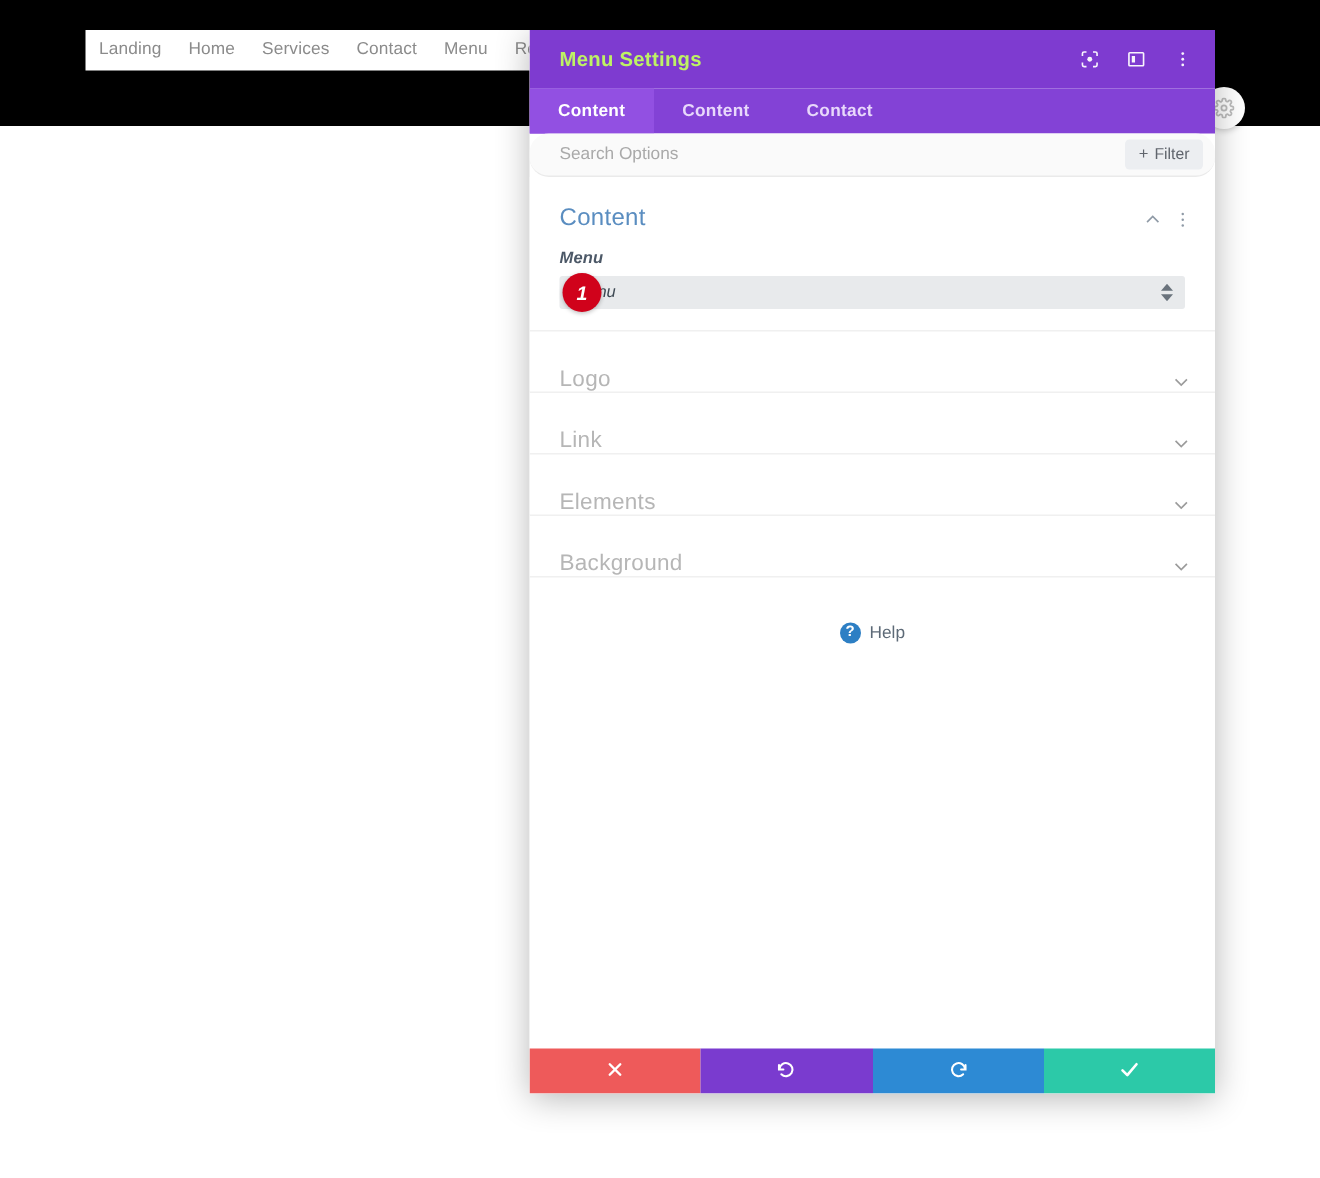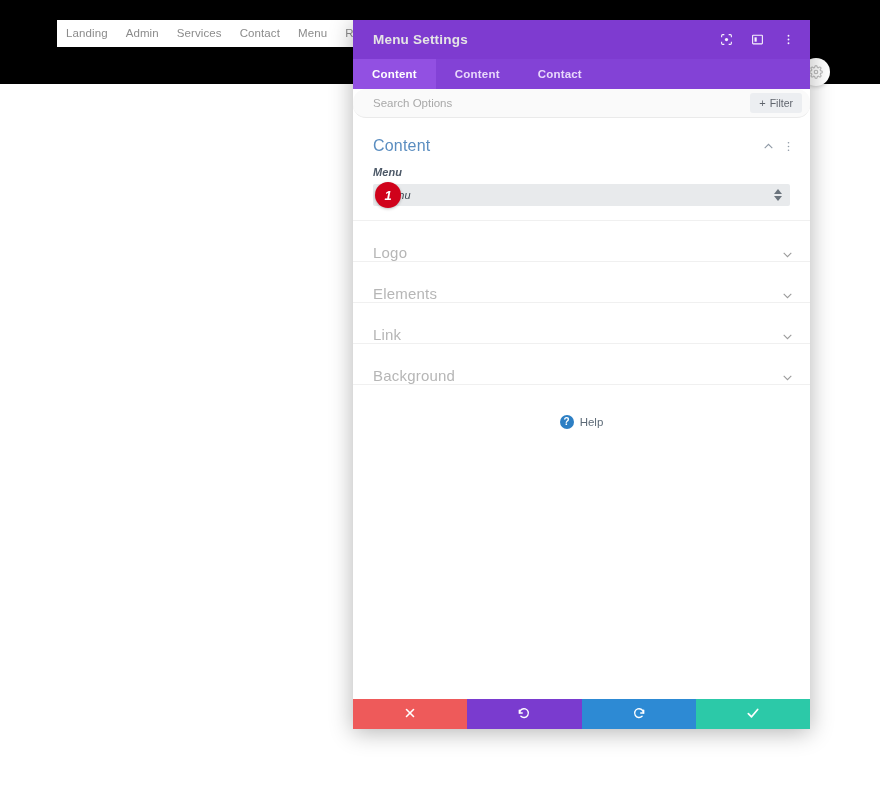--- a/index.html
+++ b/index.html
@@ -58,21 +58,21 @@
     overflow: hidden;
   }
 
   .modal-titlebar {
     height: 39px; background: #7e3bd0;
     display: flex; align-items: center;
     padding: 0 12px 0 20px;
     flex: 0 0 auto;
   }
   .modal-title {
-    color: #e5e5e5; font-size: 13.5px; font-weight: bold;
+    color: #bef264; font-size: 13.5px; font-weight: bold;
     letter-spacing: .2px; flex: 1 1 auto;
   }
   .title-actions { display: flex; align-items: center; gap: 11px; }
   .title-btn {
     width: 20px; height: 20px;
     display: flex; align-items: center; justify-content: center;
     color: #ffffff; opacity: .95;
   }
 
   .modal-tabs {
@@ -199,21 +199,21 @@
   .foot-save   { background: #2cc9a8; }
 </style>
 </head>
 <body>
 
 <div class="page-root">
 
   <div class="site-header">
     <div class="nav-strip">
       <span class="nav-item">Landing</span>
-      <span class="nav-item">Admin</span>
+      <span class="nav-item">Home</span>
       <span class="nav-item">Services</span>
       <span class="nav-item">Contact</span>
       <span class="nav-item">Menu</span>
       <span class="nav-item">Resources</span>
     </div>
   </div>
 
   <div class="page-body"></div>
 
   <div class="round-fab">
@@ -307,30 +307,30 @@
     <div class="section-row">
       <div class="section-row-title">Logo</div>
       <span class="chev">
         <svg width="13" height="13" viewBox="0 0 24 24" fill="none" stroke="currentColor" stroke-width="2">
             <polyline points="5 9 12 16 19 9"></polyline>
           </svg>
       </span>
     </div>
 
     <div class="section-row">
+      <div class="section-row-title">Link</div>
+      <span class="chev">
+        <svg width="13" height="13" viewBox="0 0 24 24" fill="none" stroke="currentColor" stroke-width="2">
+            <polyline points="5 9 12 16 19 9"></polyline>
+          </svg>
+      </span>
+    </div>
+
+    <div class="section-row">
       <div class="section-row-title">Elements</div>
-      <span class="chev">
-        <svg width="13" height="13" viewBox="0 0 24 24" fill="none" stroke="currentColor" stroke-width="2">
-            <polyline points="5 9 12 16 19 9"></polyline>
-          </svg>
-      </span>
-    </div>
-
-    <div class="section-row">
-      <div class="section-row-title">Link</div>
       <span class="chev">
         <svg width="13" height="13" viewBox="0 0 24 24" fill="none" stroke="currentColor" stroke-width="2">
             <polyline points="5 9 12 16 19 9"></polyline>
           </svg>
       </span>
     </div>
 
     <div class="section-row">
       <div class="section-row-title">Background</div>
       <span class="chev">

